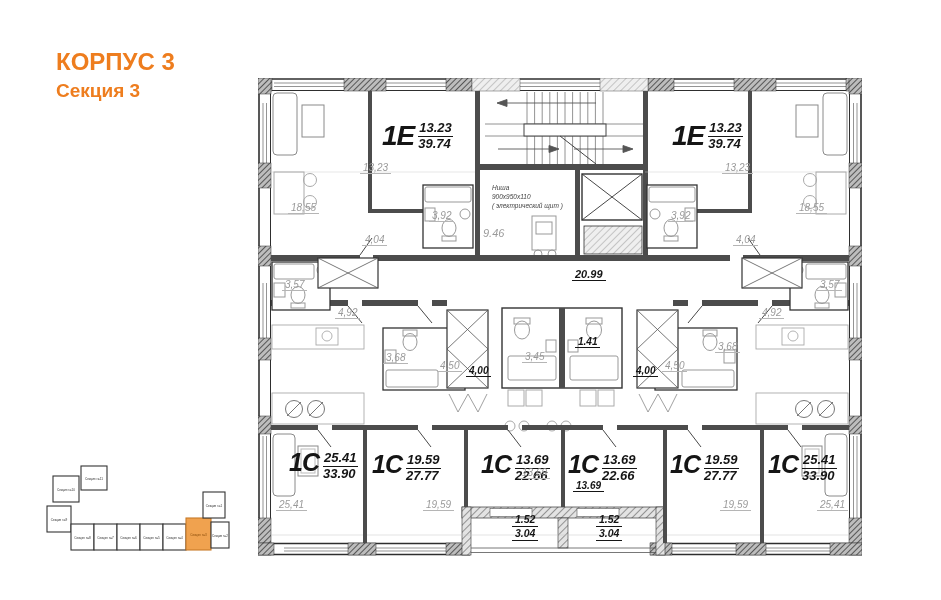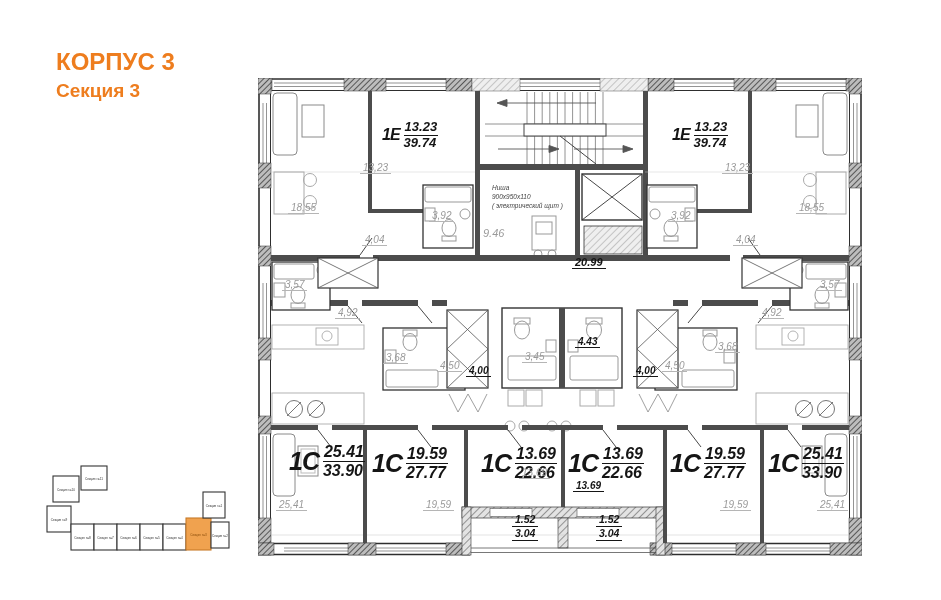--- a/index.html
+++ b/index.html
@@ -11,24 +11,24 @@
   .t2{top:80px;font-size:19px;color:#EE7D1E;}
   .t3{top:109px;font-size:16px;color:#151515;}
   
   .lbl{position:absolute;font-style:italic;color:#9a9a9a;font-size:10px;line-height:1.1;
        border-bottom:1px solid #b5b5b5;padding:0 3px;white-space:nowrap;}
   .lbl.dark{color:#151515;border-color:#151515;font-weight:bold;}
   .lbl.plain{border-bottom:none;}
   .lbl.big{font-size:11px;}
   .apt{position:absolute;display:flex;align-items:center;gap:4px;font-style:italic;
        font-weight:bold;color:#151515;white-space:nowrap;}
-  .apt .t{font-size:16px;letter-spacing:-1px;}
+  .apt .t{font-size:28px;letter-spacing:-1px;}
   .apt.small .t{font-size:25px;}
   .fr{display:flex;flex-direction:column;font-size:13px;line-height:1.15;}
-  .apt.small .fr{font-size:16px;}
+  .apt.small .fr{font-size:13px;margin-top:8px;}
   .fr .top{border-bottom:1.5px solid #151515;padding:0 1px;}
   .bfr{position:absolute;display:flex;flex-direction:column;align-items:center;
        font-style:italic;font-weight:bold;color:#151515;font-size:10.5px;line-height:1.25;}
   .bfr span{border-bottom:1px solid #151515;padding:0 3px;}
   .niche{position:absolute;font-style:italic;font-size:6.5px;color:#444;line-height:1.35;white-space:nowrap;}
   svg text{font-family:"Liberation Sans",sans-serif;}
 </style>
 </head>
 <body>
 
@@ -459,28 +459,28 @@
 
   <div class="lbl" style="left:288px;top:202px;">18,55</div>
   <div class="lbl" style="left:360px;top:162px;">13,23</div>
   <div class="lbl" style="left:429px;top:210px;">3,92</div>
   <div class="lbl" style="left:362px;top:234px;">4,04</div>
   <div class="lbl" style="left:796px;top:202px;">18,55</div>
   <div class="lbl" style="left:722px;top:162px;">13,23</div>
   <div class="lbl" style="left:668px;top:210px;">3,92</div>
   <div class="lbl" style="left:733px;top:234px;">4,04</div>
   <div class="lbl plain big" style="left:480px;top:227px;">9.46</div>
-  <div class="lbl dark big" style="left:572px;top:256px;">20.99</div>
+  <div class="lbl dark big" style="left:572px;top:268px;">20.99</div>
   <div class="lbl" style="left:282px;top:279px;">3,57</div>
   <div class="lbl" style="left:335px;top:307px;">4,92</div>
   <div class="lbl" style="left:383px;top:352px;">3,68</div>
   <div class="lbl" style="left:437px;top:360px;">4,50</div>
   <div class="lbl dark" style="left:466px;top:365px;">4,00</div>
   <div class="lbl" style="left:522px;top:351px;">3,45</div>
-  <div class="lbl dark" style="left:575px;top:336px;">4.43</div>
+  <div class="lbl dark" style="left:575px;top:336px;">1.41</div>
   <div class="lbl dark" style="left:633px;top:365px;">4,00</div>
   <div class="lbl" style="left:662px;top:360px;">4,50</div>
   <div class="lbl" style="left:715px;top:341px;">3,68</div>
   <div class="lbl" style="left:759px;top:307px;">4,92</div>
   <div class="lbl" style="left:817px;top:279px;">3,57</div>
   <div class="lbl" style="left:276px;top:499px;">25,41</div>
   <div class="lbl" style="left:423px;top:499px;">19,59</div>
   <div class="lbl" style="left:519px;top:467px;">13,69</div>
   <div class="lbl dark" style="left:573px;top:480px;">13.69</div>
   <div class="lbl" style="left:720px;top:499px;">19,59</div>

